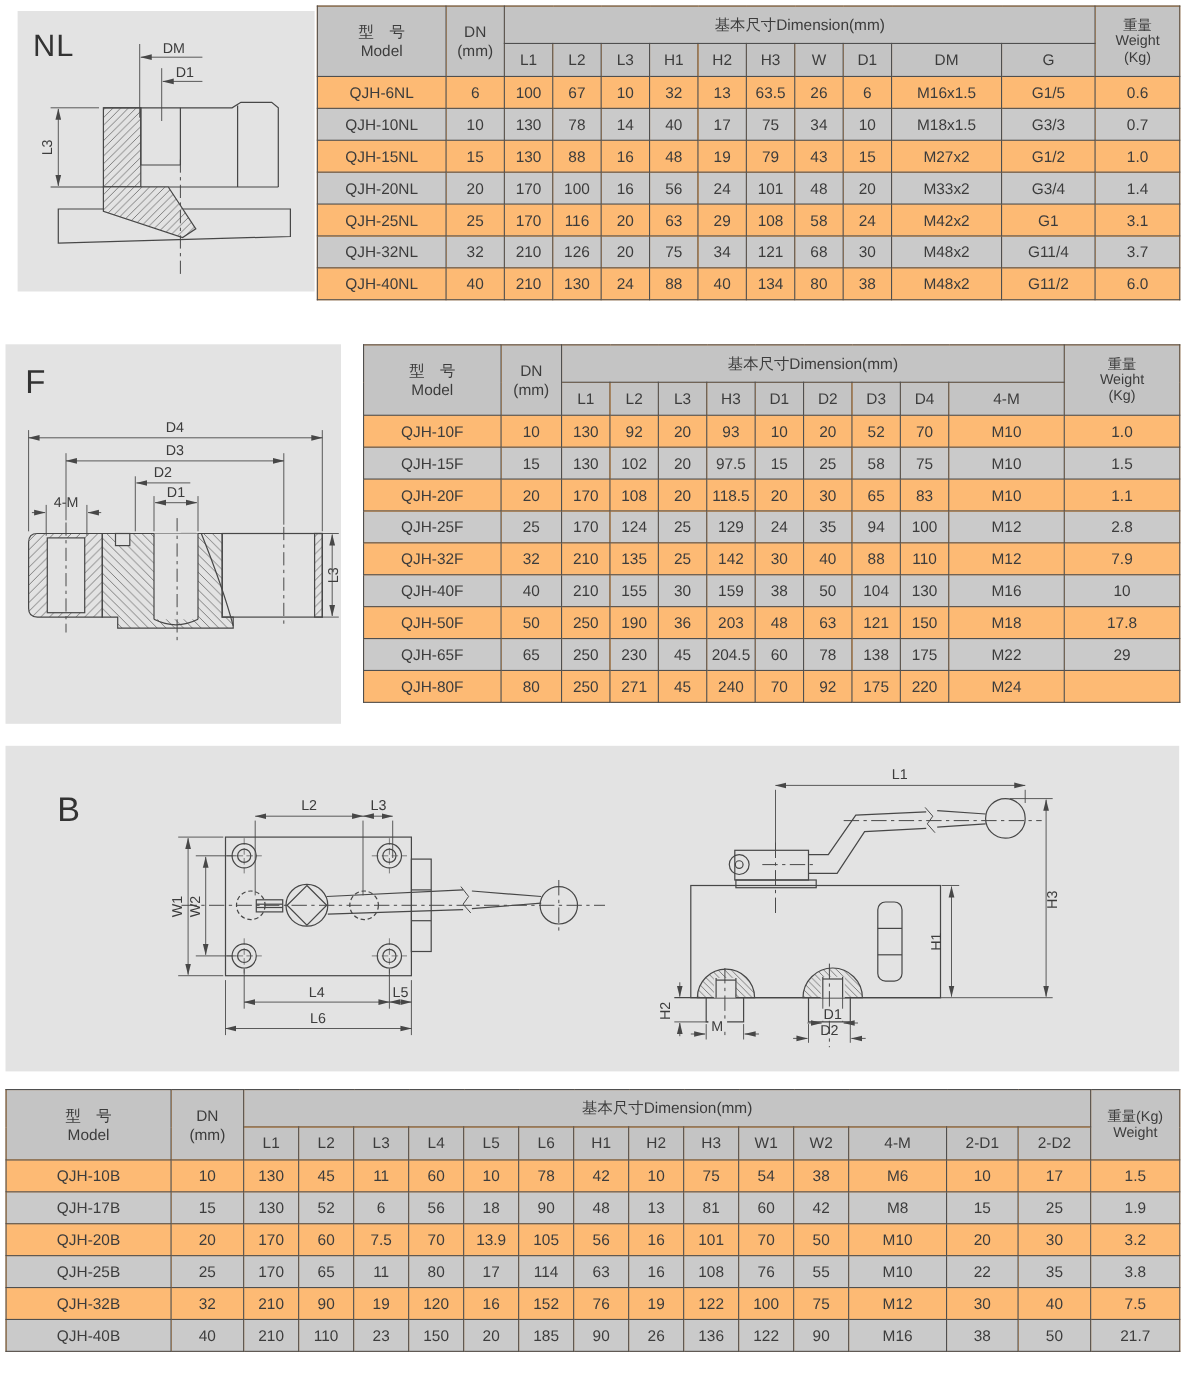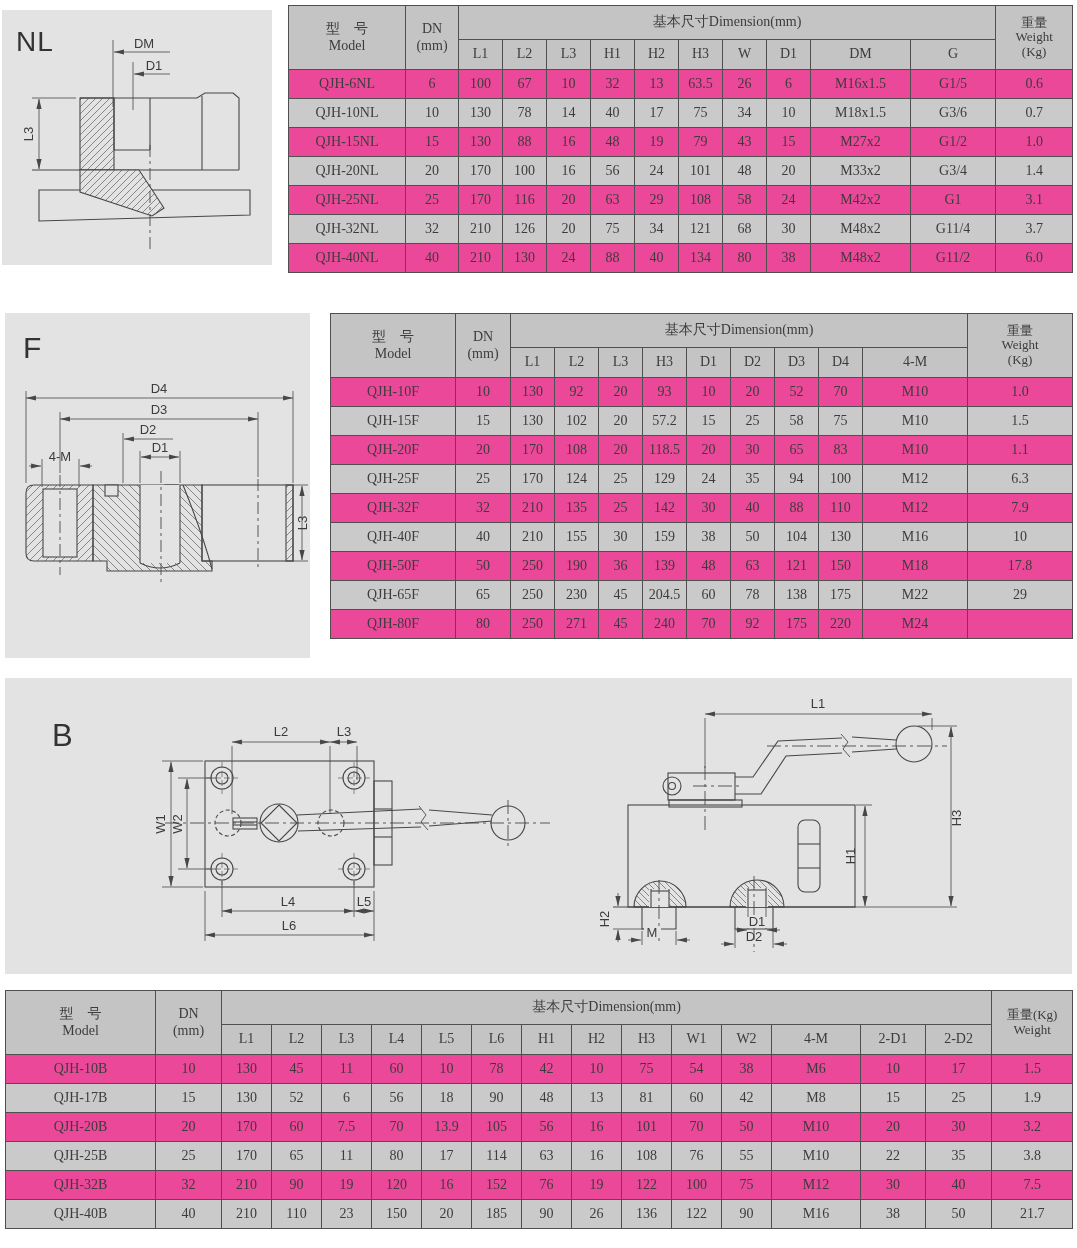--- a/index.html
+++ b/index.html
@@ -8,38 +8,37 @@
     width:1077px; height:1248px; position:relative;
     font-family:"Liberation Sans", sans-serif;
     color:var(--text,#3c3c3c);
   }
   .panel { position:absolute; background:var(--panel_bg,#e3e3e3); }
   .sec-label { position:absolute; color:#333; font-weight:400; letter-spacing:1px; }
   .draw { position:absolute; left:0; top:0; width:100%; height:100%; }
 
   table.spec {
     position:absolute; border-collapse:collapse; table-layout:fixed;
-    background:#ec4899;
-    font-family:Liberation Serif, serif;
+    background:#fdba74;
   }
   .spec th, .spec td {
     border:1px solid var(--border,#4f4f4f);
     text-align:center; vertical-align:middle;
     font-weight:400; padding:0 1px;
     overflow:hidden; white-space:nowrap;
   }
   .spec thead th { background:var(--table_header_bg,#c4c4c4); font-size:14px; line-height:1.15; }
   .spec thead tr.hr1 { height:34px; }
   .spec thead tr.hr2 { height:30px; }
   .spec tbody tr { height:29px; }
   .spec td { font-size:14px; color:var(--text,#3c3c3c); }
   .spec tbody tr:nth-child(even) td { background:var(--row_alt_bg,#cacaca); }
   .weight-th { font-size:13px !important; line-height:1.12 !important; }
 
-  #nl-panel { left:2px;  top:10px;  width:270px;  height:255px; }
+  #nl-panel { left:16px;  top:10px;  width:270px;  height:255px; }
   #nl-table { left:288px; top:5px;  width:784px; }
   #f-panel  { left:5px;  top:313px; width:305px;  height:345px; }
   #f-table  { left:330px; top:313px; width:742px; }
   #b-panel  { left:5px;  top:678px; width:1067px; height:296px; }
   #b-table  { left:5px;  top:990px; width:1067px; }
 
   #nl-label { left:14px; top:16px; font-size:28px; }
   #f-label  { left:18px; top:18px; font-size:30px; }
   #b-label  { left:47px; top:40px; font-size:31px; }
 
@@ -153,21 +152,21 @@
         <td>10</td>
         <td>130</td>
         <td>78</td>
         <td>14</td>
         <td>40</td>
         <td>17</td>
         <td>75</td>
         <td>34</td>
         <td>10</td>
         <td>M18x1.5</td>
-        <td>G3/6</td>
+        <td>G3/3</td>
         <td>0.7</td>
       </tr>
       <tr>
         <td>QJH-15NL</td>
         <td>15</td>
         <td>130</td>
         <td>88</td>
         <td>16</td>
         <td>48</td>
         <td>19</td>
@@ -361,21 +360,21 @@
         <td>70</td>
         <td>M10</td>
         <td>1.0</td>
       </tr>
       <tr>
         <td>QJH-15F</td>
         <td>15</td>
         <td>130</td>
         <td>102</td>
         <td>20</td>
-        <td>57.2</td>
+        <td>97.5</td>
         <td>15</td>
         <td>25</td>
         <td>58</td>
         <td>75</td>
         <td>M10</td>
         <td>1.5</td>
       </tr>
       <tr>
         <td>QJH-20F</td>
         <td>20</td>
@@ -395,21 +394,21 @@
         <td>25</td>
         <td>170</td>
         <td>124</td>
         <td>25</td>
         <td>129</td>
         <td>24</td>
         <td>35</td>
         <td>94</td>
         <td>100</td>
         <td>M12</td>
-        <td>6.3</td>
+        <td>2.8</td>
       </tr>
       <tr>
         <td>QJH-32F</td>
         <td>32</td>
         <td>210</td>
         <td>135</td>
         <td>25</td>
         <td>142</td>
         <td>30</td>
         <td>40</td>
@@ -431,21 +430,21 @@
         <td>130</td>
         <td>M16</td>
         <td>10</td>
       </tr>
       <tr>
         <td>QJH-50F</td>
         <td>50</td>
         <td>250</td>
         <td>190</td>
         <td>36</td>
-        <td>139</td>
+        <td>203</td>
         <td>48</td>
         <td>63</td>
         <td>121</td>
         <td>150</td>
         <td>M18</td>
         <td>17.8</td>
       </tr>
       <tr>
         <td>QJH-65F</td>
         <td>65</td>

